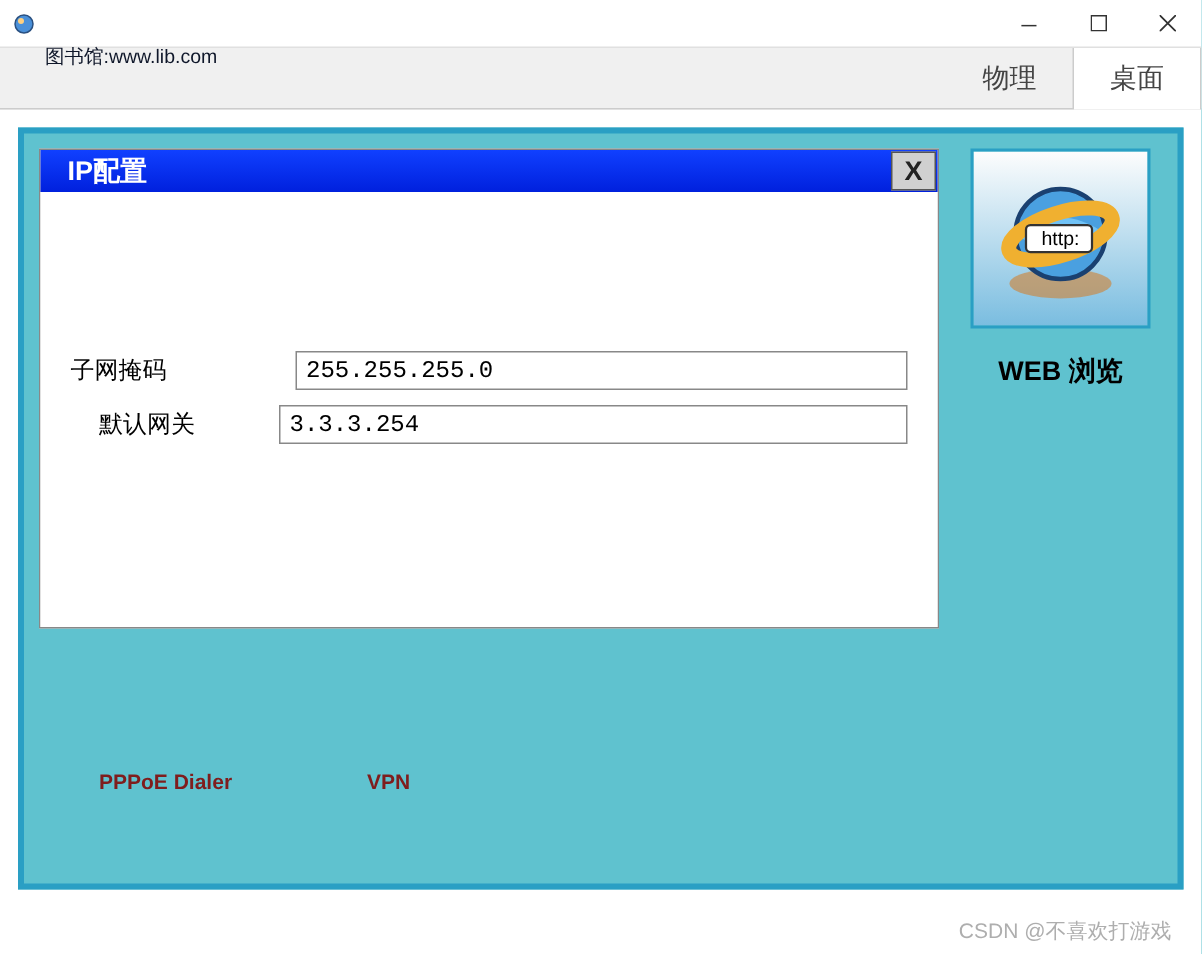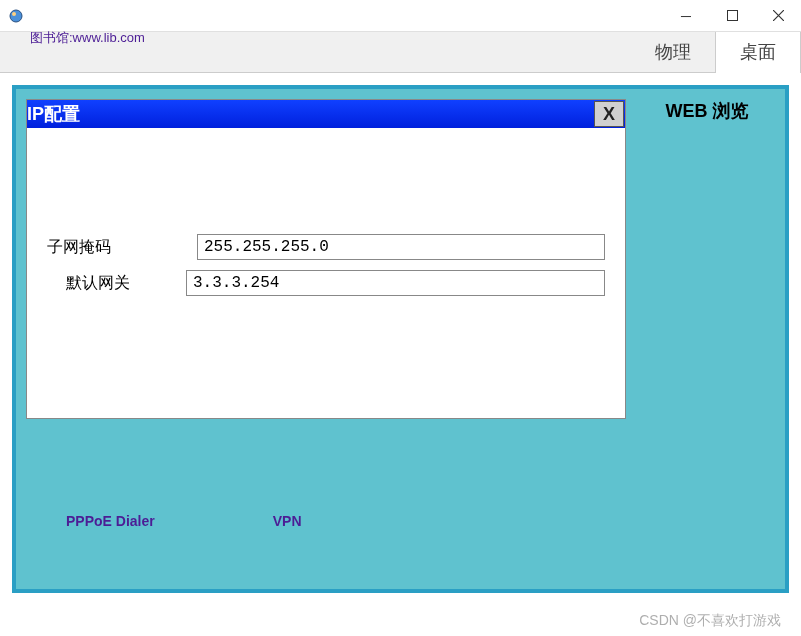--- a/index.html
+++ b/index.html
@@ -19,21 +19,21 @@
       padding-left: 8px;
       border-bottom: 1px solid #e0e0e0;
     }
     .titlebar-icon {
       width: 16px; height: 16px;
       margin-right: 6px;
     }
     .titlebar-title {
       flex: 1;
       font-size: 13px;
-      color: #4c1d95;
+      color: #0f172a;
       margin-top: 44px;
     }
     .win-btns { display: flex; }
     .win-btn {
       width: 46px; height: 32px;
       display: flex; align-items: center; justify-content: center;
       font-size: 14px;
       color: #333;
       cursor: pointer;
     }
@@ -77,21 +77,21 @@
       background: #fff;
       border: 1px solid #888;
     }
     .ip-dialog-titlebar {
       background: #0a3cff;
       background: linear-gradient(#1040ff, #0020dd);
       height: 28px;
       display: flex;
       align-items: center;
       justify-content: space-between;
-      padding-left: 0;
+      padding-left: 18px;
     }
     .ip-dialog-title {
       color: #fff;
       font-size: 18px;
       font-weight: bold;
     }
     .ip-dialog-close {
       width: 30px;
       height: 26px;
       margin: 1px;
@@ -132,23 +132,23 @@
       border: 1px solid #888;
       background: #fff;
     }
     .form-row.wide .form-input { max-width: 460px; }
     .form-row.wide .form-label { width: 120px; }
     .bg-apps {
       position: absolute;
       left: 50px;
       top: 424px;
       display: flex;
-      gap: 118px;
-      font-weight: bold;
-      color: #4c1d95;
+      gap: 90px;
+      font-weight: bold;
+      color: #7f1d1d;
       font-size: 14px;
     }
     .web-browser-icon {
       position: absolute;
       right: 18px;
       top: 10px;
       width: 120px;
       text-align: center;
       cursor: pointer;
     }
@@ -224,18 +224,28 @@
         <input class="form-input" type="text" value="255.255.255.0" style="">
       </div>
       <div class="form-row wide">
         <span class="form-label">默认网关</span>
         <input class="form-input" type="text" value="3.3.3.254" style="">
       </div>
     </div>
   </div>
 
   <div class="web-browser-icon">
+    <div class="web-browser-gradient">
+      <svg width="90" height="90" viewBox="0 0 90 90">
+        <ellipse cx="45" cy="75" rx="34" ry="10" fill="#d08030" opacity="0.6"></ellipse>
+        <circle cx="45" cy="42" r="30" fill="#4aa0e0" stroke="#1a4070" stroke-width="3"></circle>
+        <path d="M15 42 Q45 20 75 42 Q45 64 15 42 Z" fill="#80d0ff" opacity="0.7"></path>
+        <ellipse cx="45" cy="42" rx="36" ry="14" fill="none" stroke="#f0b030" stroke-width="10" transform="rotate(-18 45 42)"></ellipse>
+        <rect x="22" y="36" width="44" height="18" rx="3" fill="#fff" stroke="#333" stroke-width="1.5"></rect>
+        <text x="45" y="49" font-size="13" font-family="Arial" text-anchor="middle" fill="#000">http:</text>
+      </svg>
+    </div>
     <div class="web-browser-label">WEB 浏览</div>
   </div>
 
 </div>
 
 <div class="watermark">CSDN @不喜欢打游戏</div>
 
 </body></html>

